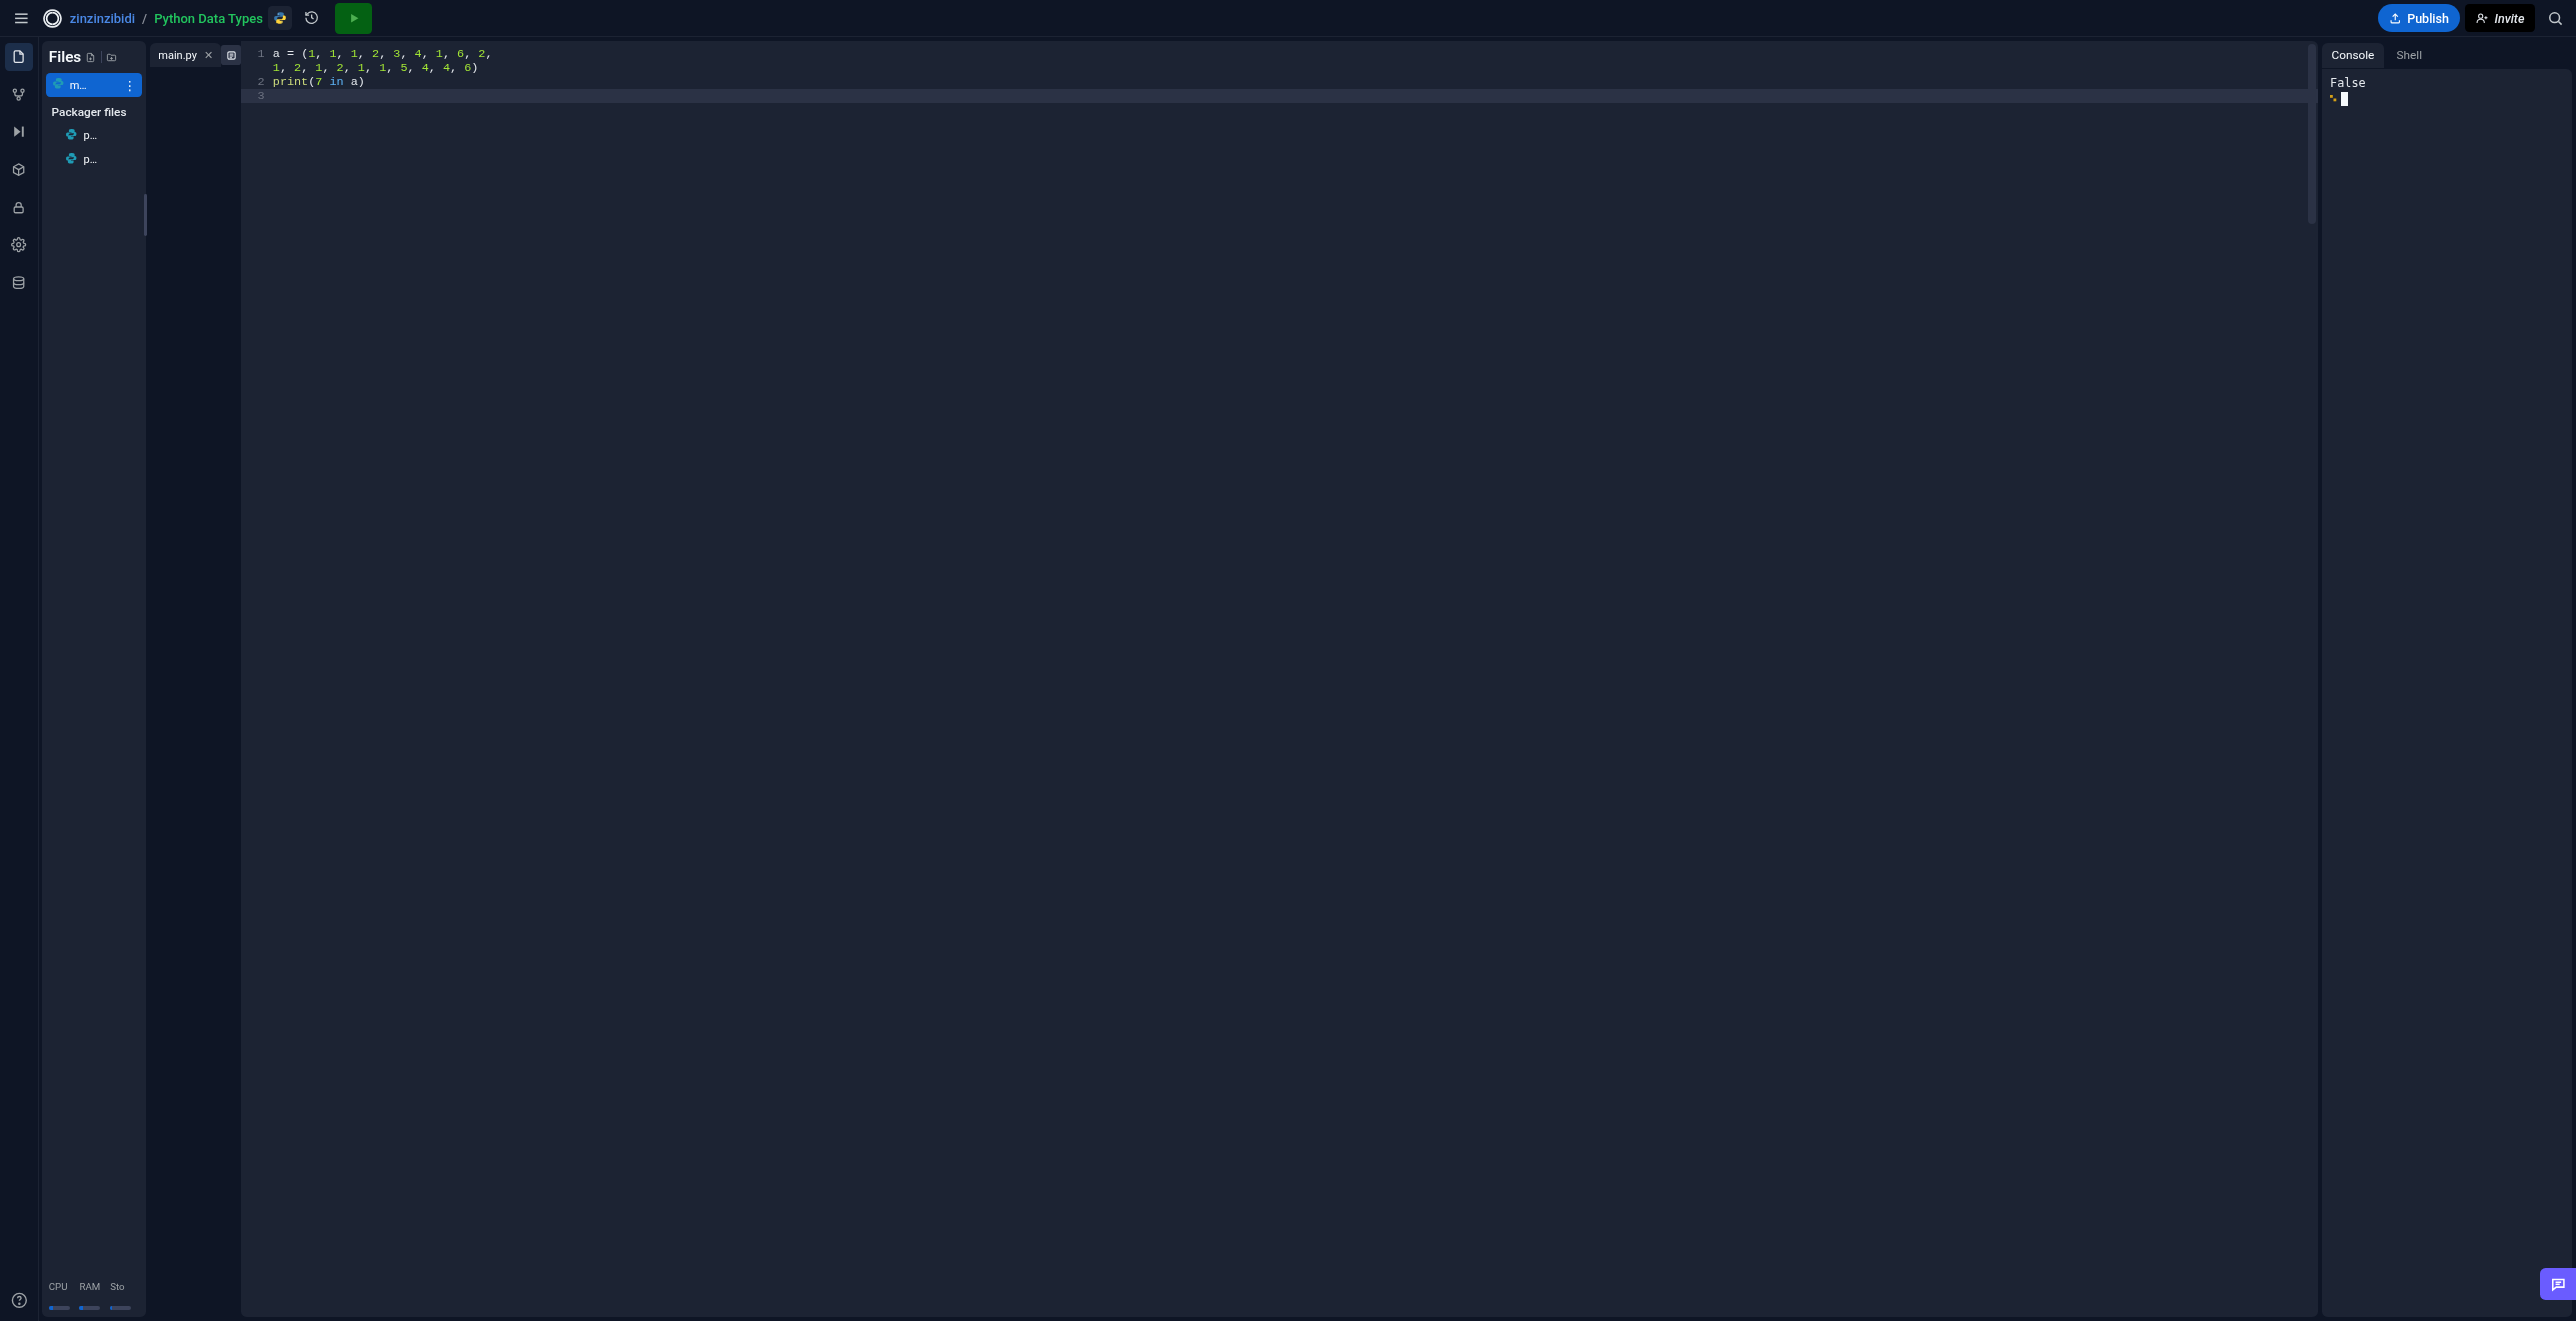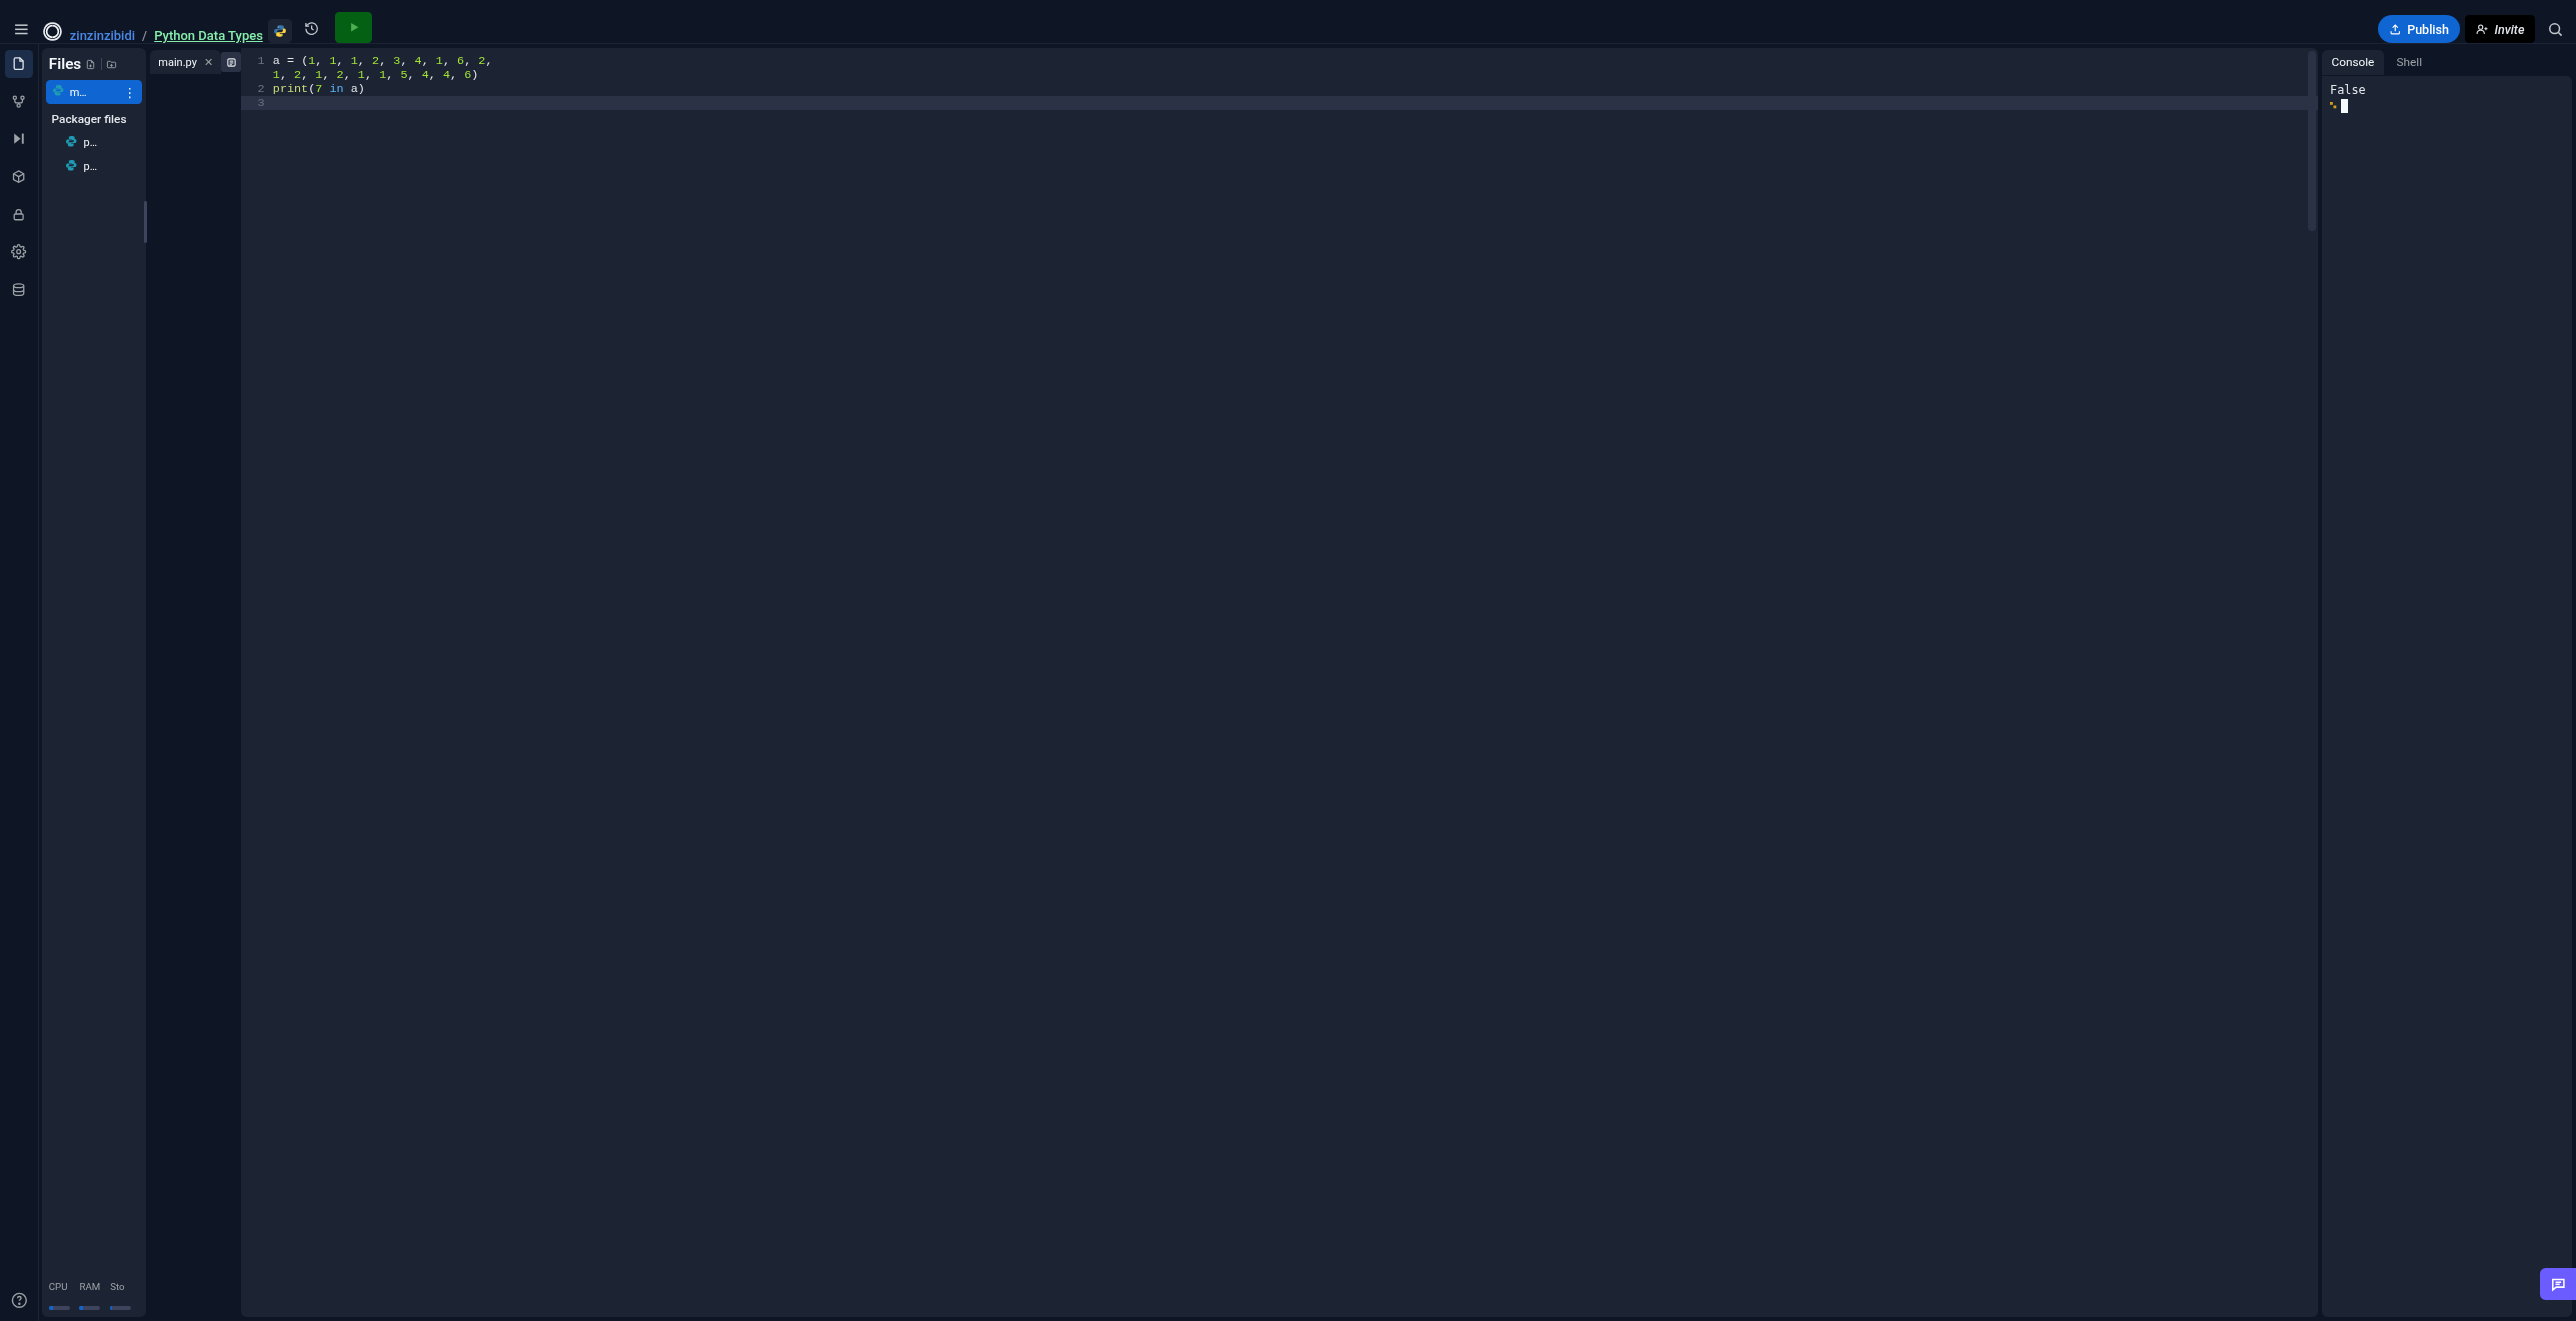--- a/index.html
+++ b/index.html
@@ -8,44 +8,43 @@
   background: #0e1525;
   color: #f5f9fc;
   width: 100%;
   height: 100vh;
   overflow: hidden;
 }
 .app { display: flex; flex-direction: column; height: 100vh; }
 
 .header {
   display: flex;
-  align-items: flex-end;
+  align-items: center;
   height: 37px;
   padding: 0 7px;
   border-bottom: 1.4px solid #1c2333;
   gap: 5.6px;
-  margin-top: 7px;
 }
 .hamburger, .icon-btn {
   width: 28px; height: 28px;
   display: flex; align-items: center; justify-content: center;
   cursor: pointer; border-radius: 4.2px;
   color: #c2c8cc;
 }
 .logo {
   width: 23.6px; height: 23.6px;
   display: flex; align-items: center; justify-content: center;
 }
 .breadcrumb {
   display: flex; align-items: center; gap: 7px;
   font-size: 13px; font-weight: 500;
 }
 .breadcrumb .user { color: #4a88e5; }
 .breadcrumb .sep { color: #8a8f99; }
-.breadcrumb .repl { color: #86efac; text-decoration: underline; }
+.breadcrumb .repl { color: #22c55e; }
 .lang-badge {
   width: 23.6px; height: 23.6px;
   background: #1c2333;
   border-radius: 4.2px;
   display: flex; align-items: center; justify-content: center;
 }
 .run-btn {
   width: 37px; height: 31px;
   background: #046113;
   border-radius: 4.2px;

